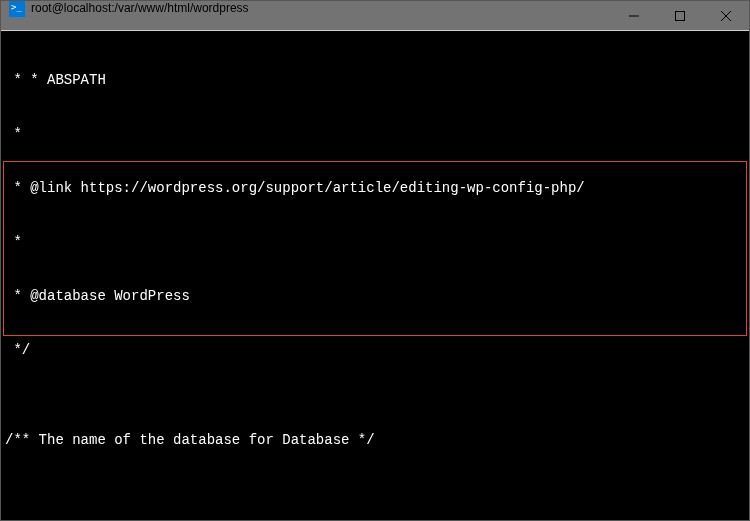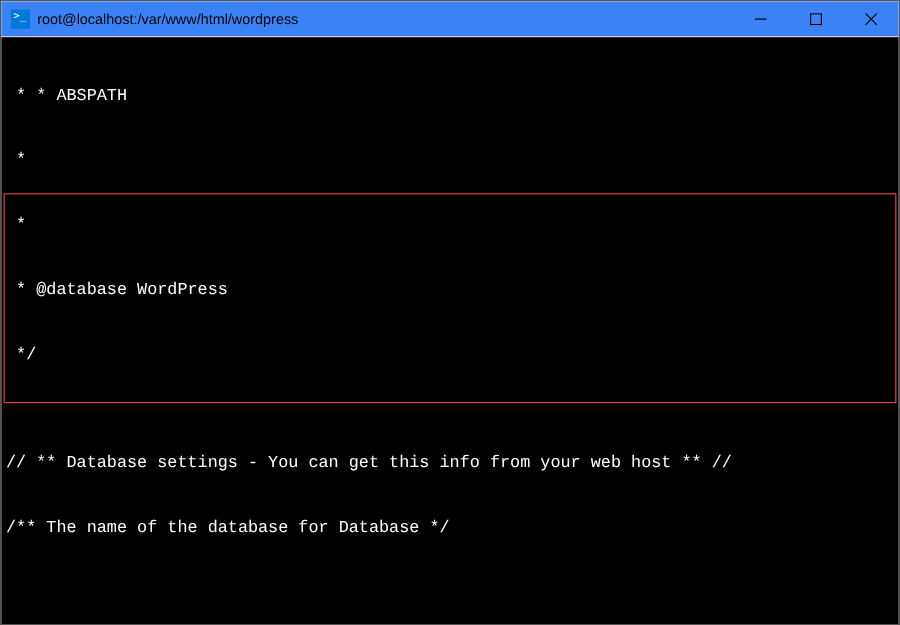--- a/index.html
+++ b/index.html
@@ -6,23 +6,22 @@
   body {
     width: 750px;
     height: 521px;
     background: #fff;
     font-family: "Segoe UI", Tahoma, sans-serif;
     overflow: hidden;
     border: 1px solid #555;
   }
   .titlebar {
     height: 30px;
-    background: #3b82f6;
+    background: #737373;
     display: flex;
-    align-items: center;
     padding-left: 8px;
     font-size: 12px;
     color: #000;
     border-bottom: 1px solid #d0d0d0;
   }
   .titlebar .icon {
     width: 16px;
     height: 16px;
     background: #0078d7;
     margin-right: 6px;
@@ -102,25 +101,25 @@
           <line x1="0" y1="0" x2="10" y2="10" stroke="#000" stroke-width="1"></line>
           <line x1="10" y1="0" x2="0" y2="10" stroke="#000" stroke-width="1"></line>
         </svg>
     </div>
   </div>
 </div>
 
 <div class="terminal">
   <div class="line"> * * ABSPATH</div>
   <div class="line"> *</div>
+  <div class="line"> * @link https://wordpress.org/support/article/editing-wp-config-php/</div>
   <div class="line"> *</div>
   <div class="line"> * @database WordPress</div>
   <div class="line"> */</div>
   <div class="line"></div>
-  <div class="line">// ** Database settings - You can get this info from your web host ** //</div>
   <div class="line">/** The name of the database for Database */</div>
   
   <div class="line"></div>
   
   
   <div class="line"></div>
   
   
   <div class="line"></div>
   

